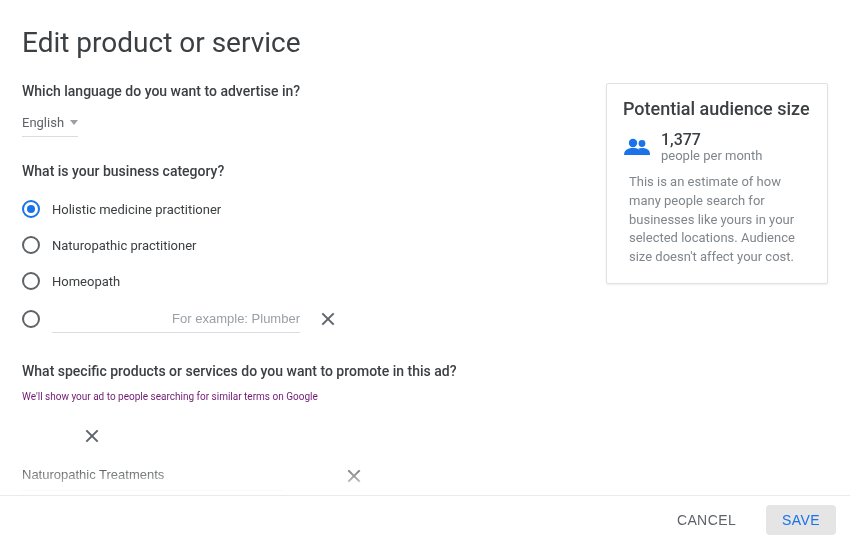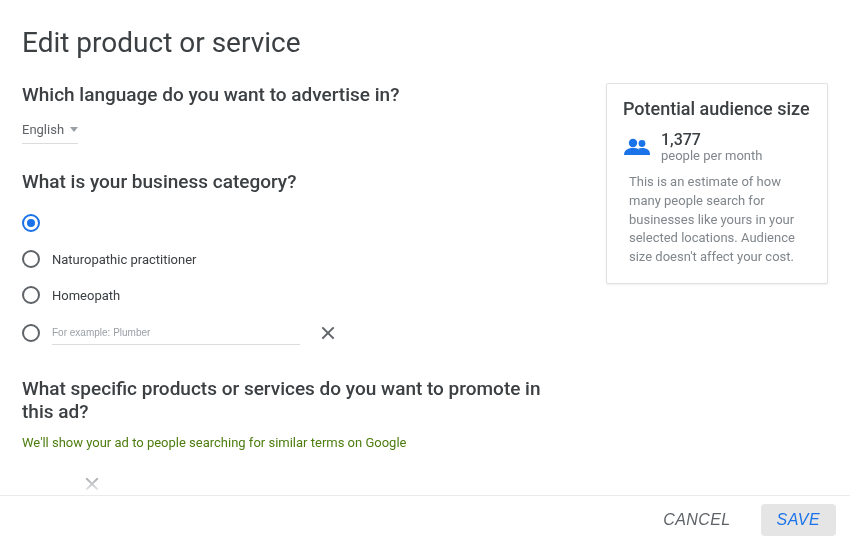--- a/index.html
+++ b/index.html
@@ -20,21 +20,21 @@
     padding: 26px 0 0 22px;
   }
   .main {
     display: flex;
     padding: 24px 22px 0 22px;
     gap: 36px;
   }
   .left { flex: 1; max-width: 560px; }
   .right { width: 222px; }
   .section-label {
-    font-size: 19px;
+    font-size: 14px;
     font-weight: 500;
     color: #3c4043;
     margin-bottom: 12px;
   }
   .lang-select {
     display: inline-flex;
     align-items: center;
     color: #5f6368;
     font-size: 13px;
     padding: 4px 0 6px 0;
@@ -76,47 +76,48 @@
   .radio-input-row {
     display: flex;
     align-items: center;
     height: 36px;
     gap: 12px;
     margin-top: 2px;
   }
   .underlined-input {
     border: none;
     border-bottom: 1px solid #dadce0;
-    font-size: 10px;
+    font-size: 13px;
     padding: 6px 0;
     outline: none;
     color: #b91c1c;
     width: 248px;
+    text-align: right;
   }
   .underlined-input::placeholder { color: #9aa0a6; }
   .x-icon {
     width: 20px; height: 20px;
     position: relative;
     cursor: pointer;
     margin-left: 6px;
     flex-shrink: 0;
   }
   .x-icon::before, .x-icon::after {
     content: "";
     position: absolute;
     left: 9px; top: 2px;
     width: 2px; height: 16px;
     background: #5f6368;
   }
   .x-icon::before { transform: rotate(45deg); }
   .x-icon::after  { transform: rotate(-45deg); }
   .section2 { margin-top: 26px; }
   .section-sub {
-    font-size: 13px;
-    color: #4d7c0f;
+    font-size: 10px;
+    color: #701a75;
     margin-top: 4px;
     margin-bottom: 14px;
   }
   .product-row {
     display: flex;
     align-items: center;
     height: 40px;
   }
   .product-input {
     border: none;
@@ -151,29 +152,28 @@
     height: 48px;
     border-top: 1px solid #e8eaed;
     display: flex;
     justify-content: flex-end;
     align-items: center;
     gap: 14px;
     padding-right: 14px;
     background: #fff;
   }
   .btn {
-    font-size: 16px;
+    font-size: 14px;
     font-weight: 500;
     letter-spacing: 0.4px;
     padding: 7px 16px;
     border-radius: 4px;
     cursor: pointer;
     border: none;
     background: transparent;
-    font-style: italic;
   }
   .btn.cancel { color: #5f6368; }
   .btn.save { color: #1a73e8; background: #e5e5e5; }
   .fade-bottom {
     position: absolute;
     left: 0; right: 0; bottom: 48px;
     height: 30px;
     background: linear-gradient(to bottom, rgba(255,255,255,0), #fff);
     pointer-events: none;
   }
@@ -190,20 +190,21 @@
       <span>English</span>
       <span class="tri"></span>
     </div>
 
     <div class="section-label">What is your business category?</div>
     <div class="radio-group">
       <div class="radio-row">
         <div class="radio checked">
             <div class="dot"></div>
           </div>
+        <div class="radio-label">Holistic medicine practitioner</div>
       </div>
       <div class="radio-row">
         <div class="radio unchecked"></div>
         <div class="radio-label">Naturopathic practitioner</div>
       </div>
       <div class="radio-row">
         <div class="radio unchecked"></div>
         <div class="radio-label">Homeopath</div>
       </div>
       <div class="radio-input-row">

